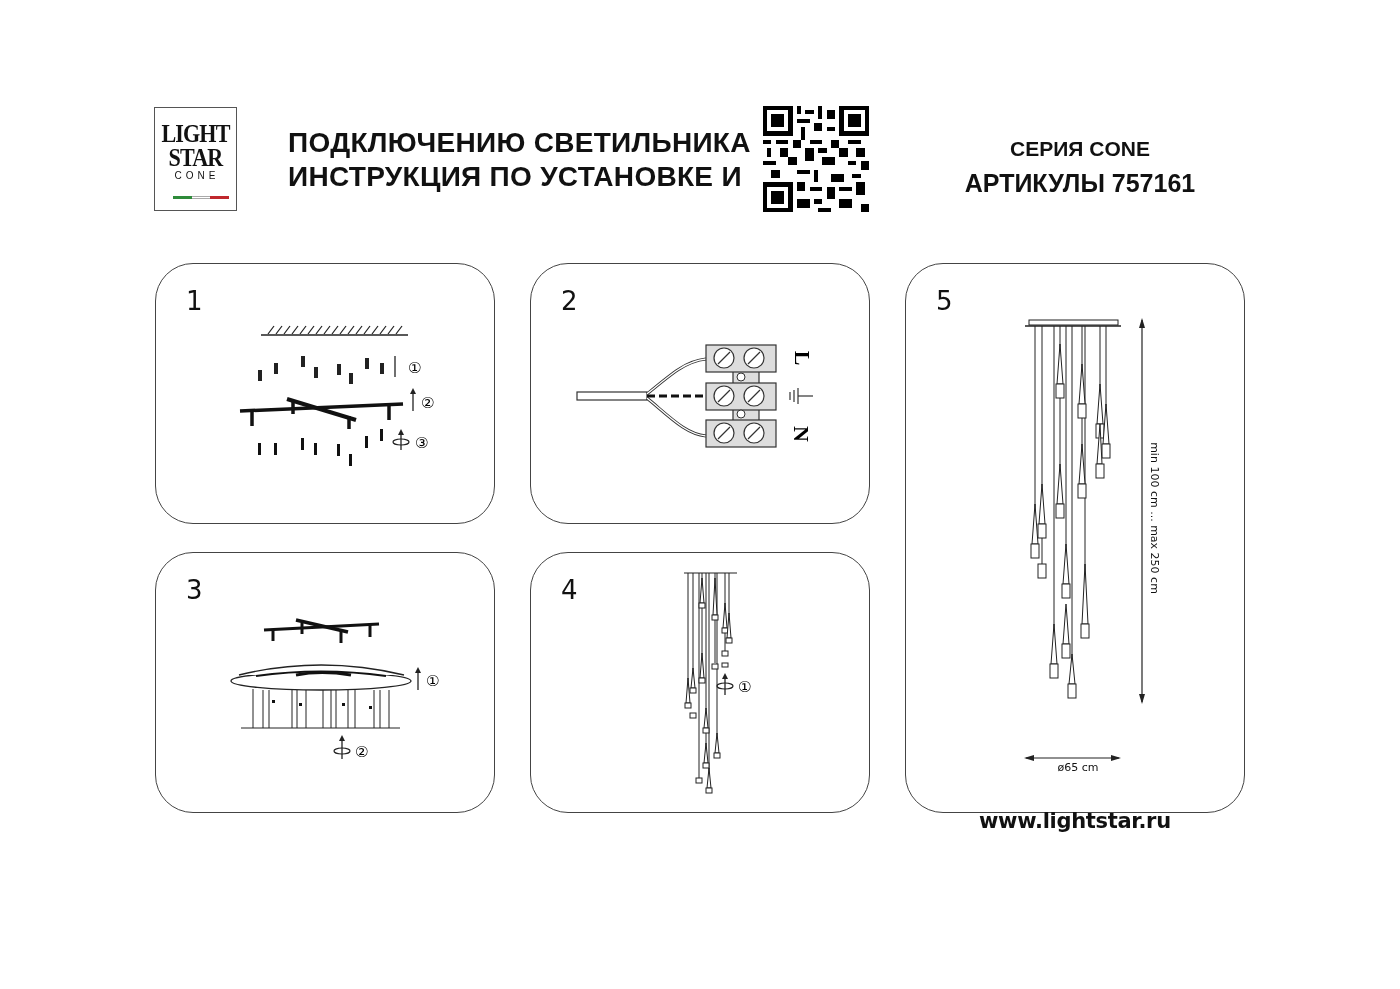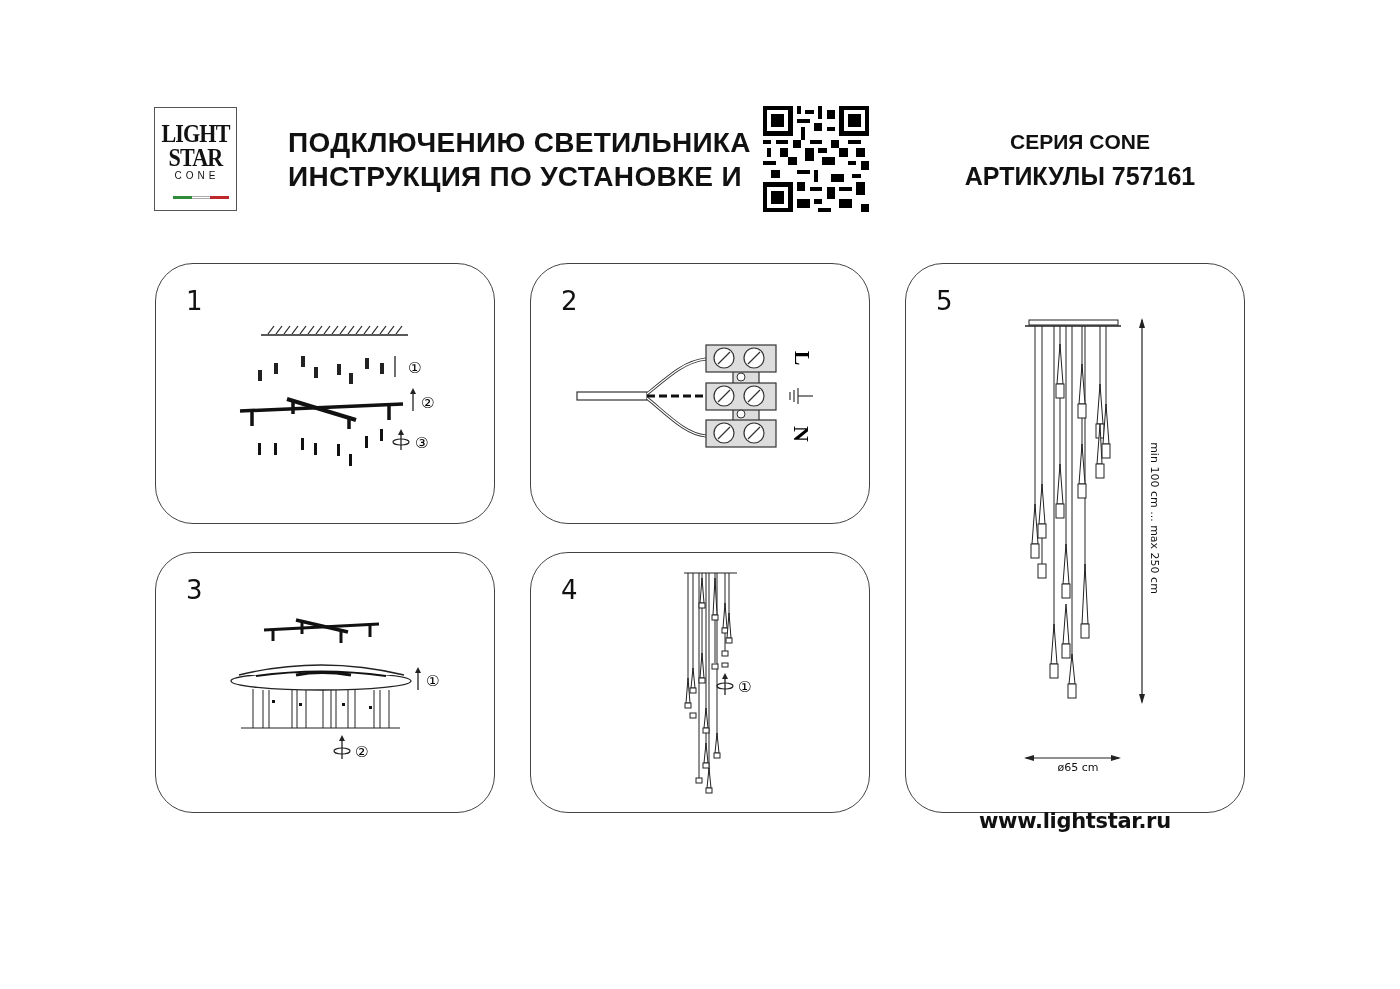--- a/index.html
+++ b/index.html
@@ -6,21 +6,21 @@
   body{width:1400px;height:989px;position:relative;overflow:hidden;font-family:"DejaVu Sans",sans-serif;color:#111;}
   .logo{position:absolute;left:154px;top:107px;width:83px;height:104px;border:1px solid #555;box-sizing:border-box;text-align:center;}
   .logo .l1,.logo .l2{font-family:"Liberation Serif",serif;font-weight:bold;font-size:26px;line-height:24px;letter-spacing:-1px;transform:scaleX(0.85);display:block;}
   .logo .l1{margin-top:14px;}
   .logo .grp{font-family:"Liberation Sans",sans-serif;font-size:10px;letter-spacing:4px;line-height:12px;margin-left:3px;}
   .logo .flag{position:absolute;left:18px;top:88px;width:56px;height:3px;display:flex;}
   .logo .flag span{flex:1;}
   .title{position:absolute;left:288px;top:126px;font-family:"Liberation Sans",sans-serif;font-weight:bold;font-size:28px;line-height:34px;letter-spacing:0.3px;}
   .qr{position:absolute;left:763px;top:106px;width:106px;height:106px;}
   .series{position:absolute;left:960px;top:128px;width:240px;text-align:center;font-family:"Liberation Sans",sans-serif;font-weight:bold;}
-  .series .s1{font-size:21px;line-height:28px;}
+  .series .s1{font-size:21px;line-height:28px;margin-top:7px;}
   .series .s2{font-size:25px;line-height:40px;}
   .panel{position:absolute;border:1.5px solid #444;border-radius:38px;box-sizing:border-box;background:#fff;}
   .panel .num{position:absolute;left:30px;top:22px;font-size:26px;font-family:"DejaVu Sans",sans-serif;color:#111;}
   .panel svg{position:absolute;left:0;top:0;}
   #p1{left:155px;top:263px;width:340px;height:261px;}
   #p2{left:530px;top:263px;width:340px;height:261px;}
   #p3{left:155px;top:552px;width:340px;height:261px;}
   #p4{left:530px;top:552px;width:340px;height:261px;}
   #p5{left:905px;top:263px;width:340px;height:550px;}
   .dim-v{position:absolute;left:1142px;top:423px;width:24px;height:190px;}

